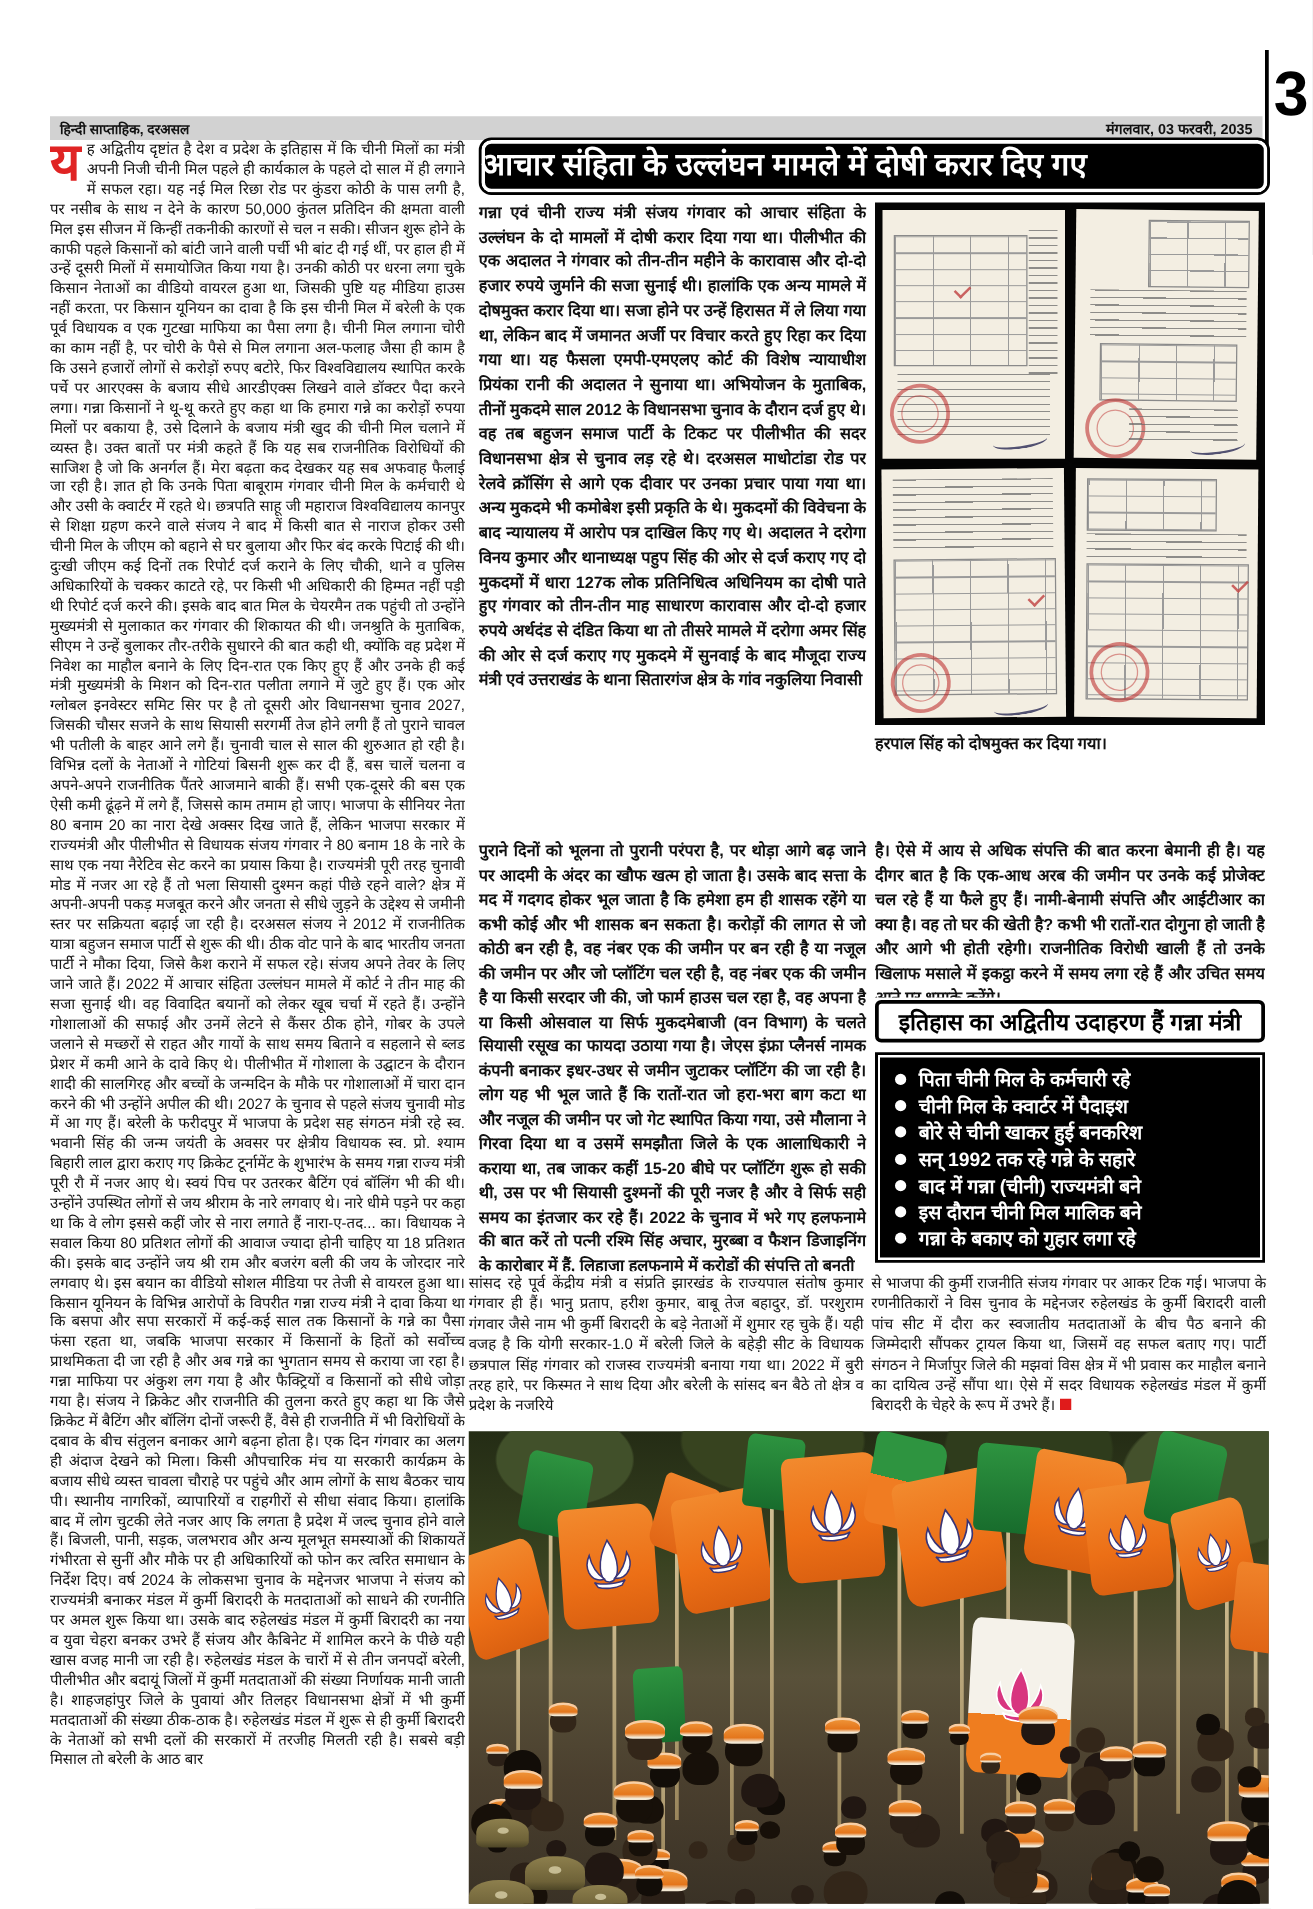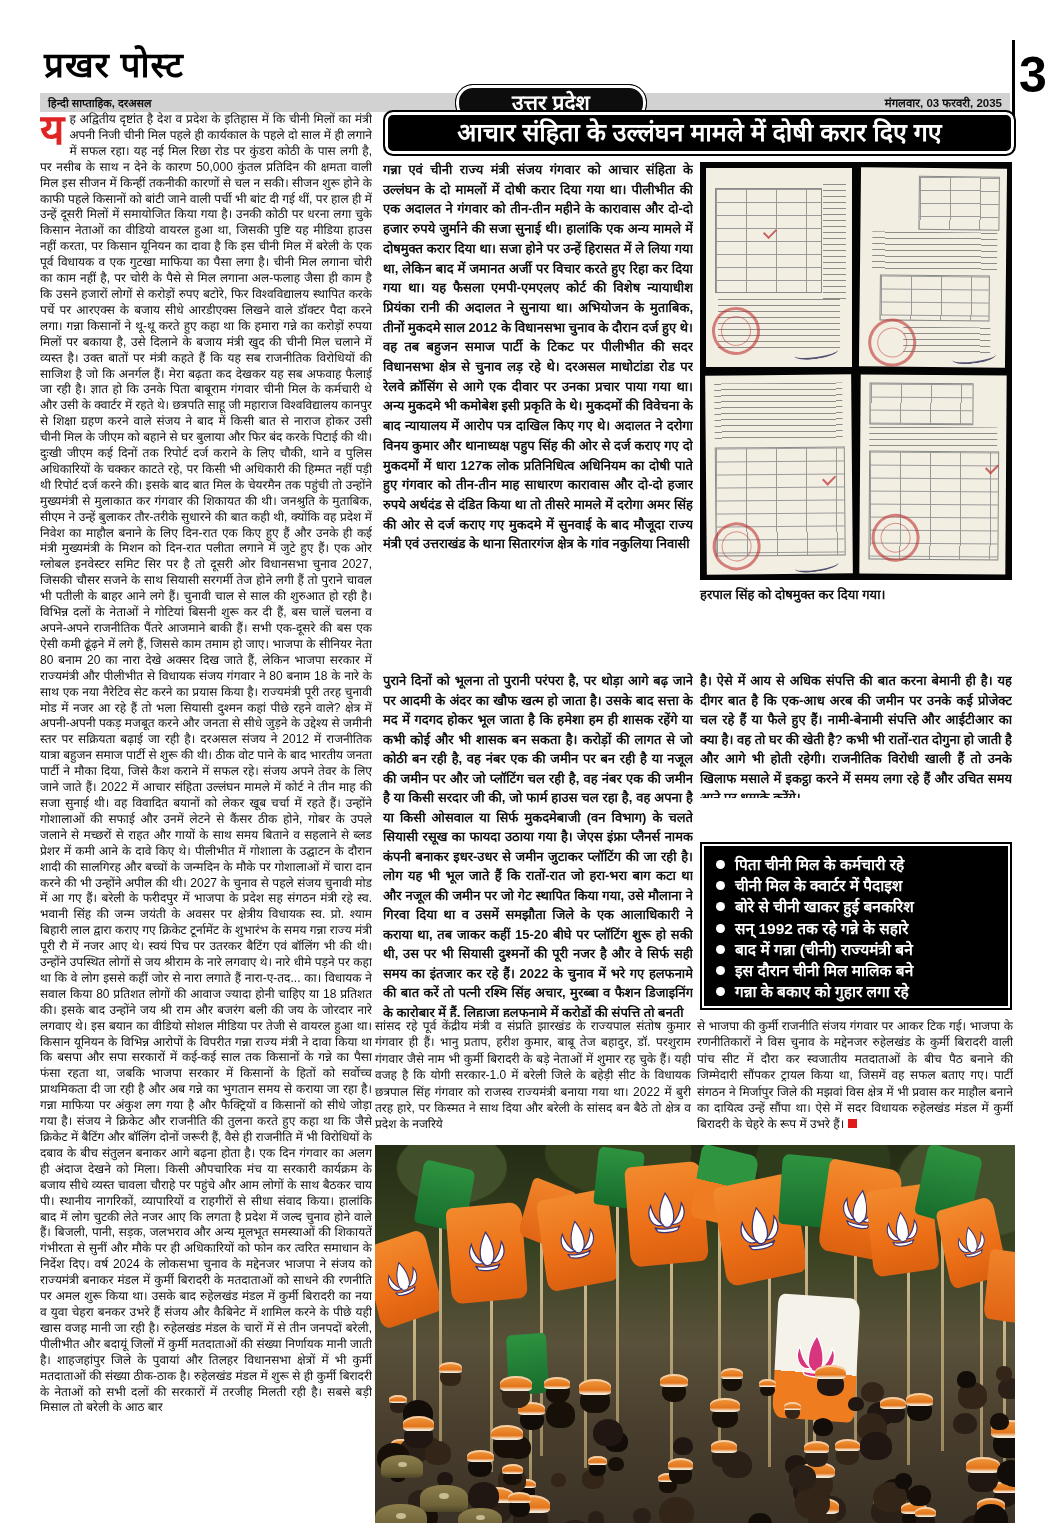--- a/index.html
+++ b/index.html
@@ -20,21 +20,21 @@
   .edition-date{left:770px;top:95px;width:232px;font-size:11.5px;font-weight:bold;text-align:right;color:#111;}
   .pageno-wrap{left:1012px;top:40px;width:36px;height:76px;border-left:3px solid #000;}
   .pageno{font-size:50px;font-weight:800;line-height:70px;padding-left:4px;color:#000;}
   
   .coltext{font-size:12px;line-height:15.9px;text-align:justify;overflow:hidden;}
   .col1{left:40px;top:112px;width:332px;height:1396px;}
   .dropcap{float:left;color:#e02424;font-size:42px;line-height:32px;font-weight:bold;padding:2px 5px 0 0;}
   .headline1{
     left:383px;top:110px;width:629px;height:42px;background:#000;border-radius:10px;
     border:2px solid #000;box-shadow:inset 0 0 0 3px #fff;
-    color:#fff;font-size:25px;font-weight:bold;text-align:center;line-height:40px;
+    color:#fff;font-size:25px;font-weight:bold;line-height:40px;
   }
   .midcol{left:383px;top:160px;width:310px;height:452px;font-weight:bold;font-size:13px;line-height:19.7px;}
   .caption{left:700px;top:586px;width:312px;font-size:13px;font-weight:bold;line-height:18px;}
   
   .docgrid{left:700px;top:162px;width:312px;height:418px;background:#050505;display:grid;
     grid-template-columns:1fr 1fr;grid-template-rows:1fr 1fr;gap:8px;padding:6px;box-sizing:border-box;}
   .doc{position:relative;background:#f3eee2;overflow:hidden;box-shadow:0 0 4px rgba(0,0,0,.6);}
   .doc .tbl{position:absolute;border:1px solid #8a8a8a;
     background-image:repeating-linear-gradient(to bottom,#9a9a9a 0 1px,transparent 1px 13px),
                      repeating-linear-gradient(to right,#9a9a9a 0 1px,transparent 1px 30px);}
@@ -88,24 +88,22 @@
   .cap{position:absolute;left:-6%;top:0;width:112%;height:46%;border-radius:50% 50% 20% 20%;
        background:linear-gradient(180deg,#f09a3e,#e4761c 70%,#f3e8d4 92%);box-shadow:0 2px 0 rgba(255,255,255,.55) inset;}
   .policecap{position:absolute;border-radius:46% 46% 18% 18%;background:linear-gradient(180deg,#8d7f4d,#6e6238 75%,#4d4526 100%);}
   .policecap::after{content:"";position:absolute;left:40%;top:30%;width:20%;height:22%;border-radius:50%;background:#d8cfa8;opacity:.8;}
 </style>
 </head>
 <body>
 
 <div class="page">
 
-  <div class="abs masthead-title">प्रखर पोस्ट</div>
   <div class="abs band"></div>
   <div class="abs band-subtitle">हिन्दी साप्ताहिक, दरअसल</div>
-  <div class="abs section-pill">उत्तर प्रदेश</div>
   <div class="abs edition-date">मंगलवार, 03 फरवरी, 2035</div>
   <div class="abs pageno-wrap">
     <div class="pageno">3</div>
   </div>
 
   <div class="abs coltext col1">
     <span class="dropcap">य</span><span>ह अद्वितीय दृष्टांत है देश व प्रदेश के इतिहास में कि चीनी मिलों का मंत्री अपनी निजी चीनी मिल पहले ही कार्यकाल के पहले दो साल में ही लगाने में सफल रहा। यह नई मिल रिछा रोड पर कुंडरा कोठी के पास लगी है, पर नसीब के साथ न देने के कारण 50,000 कुंतल प्रतिदिन की क्षमता वाली मिल इस सीजन में किन्हीं तकनीकी कारणों से चल न सकी। सीजन शुरू होने के काफी पहले किसानों को बांटी जाने वाली पर्ची भी बांट दी गई थीं, पर हाल ही में उन्हें दूसरी मिलों में समायोजित किया गया है। उनकी कोठी पर धरना लगा चुके किसान नेताओं का वीडियो वायरल हुआ था, जिसकी पुष्टि यह मीडिया हाउस नहीं करता, पर किसान यूनियन का दावा है कि इस चीनी मिल में बरेली के एक पूर्व विधायक व एक गुटखा माफिया का पैसा लगा है। चीनी मिल लगाना चोरी का काम नहीं है, पर चोरी के पैसे से मिल लगाना अल-फलाह जैसा ही काम है कि उसने हजारों लोगों से करोड़ों रुपए बटोरे, फिर विश्वविद्यालय स्थापित करके पर्चे पर आरएक्स के बजाय सीधे आरडीएक्स लिखने वाले डॉक्टर पैदा करने लगा। गन्ना किसानों ने थू-थू करते हुए कहा था कि हमारा गन्ने का करोड़ों रुपया मिलों पर बकाया है, उसे दिलाने के बजाय मंत्री खुद की चीनी मिल चलाने में व्यस्त है। उक्त बातों पर मंत्री कहते हैं कि यह सब राजनीतिक विरोधियों की साजिश है जो कि अनर्गल हैं। मेरा बढ़ता कद देखकर यह सब अफवाह फैलाई जा रही है। ज्ञात हो कि उनके पिता बाबूराम गंगवार चीनी मिल के कर्मचारी थे और उसी के क्वार्टर में रहते थे। छत्रपति साहू जी महाराज विश्वविद्यालय कानपुर से शिक्षा ग्रहण करने वाले संजय ने बाद में किसी बात से नाराज होकर उसी चीनी मिल के जीएम को बहाने से घर बुलाया और फिर बंद करके पिटाई की थी। दुःखी जीएम कई दिनों तक रिपोर्ट दर्ज कराने के लिए चौकी, थाने व पुलिस अधिकारियों के चक्कर काटते रहे, पर किसी भी अधिकारी की हिम्मत नहीं पड़ी थी रिपोर्ट दर्ज करने की। इसके बाद बात मिल के चेयरमैन तक पहुंची तो उन्होंने मुख्यमंत्री से मुलाकात कर गंगवार की शिकायत की थी। जनश्रुति के मुताबिक, सीएम ने उन्हें बुलाकर तौर-तरीके सुधारने की बात कही थी, क्योंकि वह प्रदेश में निवेश का माहौल बनाने के लिए दिन-रात एक किए हुए हैं और उनके ही कई मंत्री मुख्यमंत्री के मिशन को दिन-रात पलीता लगाने में जुटे हुए हैं। एक ओर ग्लोबल इनवेस्टर समिट सिर पर है तो दूसरी ओर विधानसभा चुनाव 2027, जिसकी चौसर सजने के साथ सियासी सरगर्मी तेज होने लगी हैं तो पुराने चावल भी पतीली के बाहर आने लगे हैं। चुनावी चाल से साल की शुरुआत हो रही है। विभिन्न दलों के नेताओं ने गोटियां बिसनी शुरू कर दी हैं, बस चालें चलना व अपने-अपने राजनीतिक पैंतरे आजमाने बाकी हैं। सभी एक-दूसरे की बस एक ऐसी कमी ढूंढ़ने में लगे हैं, जिससे काम तमाम हो जाए। भाजपा के सीनियर नेता 80 बनाम 20 का नारा देखे अक्सर दिख जाते हैं, लेकिन भाजपा सरकार में राज्यमंत्री और पीलीभीत से विधायक संजय गंगवार ने 80 बनाम 18 के नारे के साथ एक नया नैरेटिव सेट करने का प्रयास किया है। राज्यमंत्री पूरी तरह चुनावी मोड में नजर आ रहे हैं तो भला सियासी दुश्मन कहां पीछे रहने वाले? क्षेत्र में अपनी-अपनी पकड़ मजबूत करने और जनता से सीधे जुड़ने के उद्देश्य से जमीनी स्तर पर सक्रियता बढ़ाई जा रही है। दरअसल संजय ने 2012 में राजनीतिक यात्रा बहुजन समाज पार्टी से शुरू की थी। ठीक वोट पाने के बाद भारतीय जनता पार्टी ने मौका दिया, जिसे कैश कराने में सफल रहे। संजय अपने तेवर के लिए जाने जाते हैं। 2022 में आचार संहिता उल्लंघन मामले में कोर्ट ने तीन माह की सजा सुनाई थी। वह विवादित बयानों को लेकर खूब चर्चा में रहते हैं। उन्होंने गोशालाओं की सफाई और उनमें लेटने से कैंसर ठीक होने, गोबर के उपले जलाने से मच्छरों से राहत और गायों के साथ समय बिताने व सहलाने से ब्लड प्रेशर में कमी आने के दावे किए थे। पीलीभीत में गोशाला के उद्घाटन के दौरान शादी की सालगिरह और बच्चों के जन्मदिन के मौके पर गोशालाओं में चारा दान करने की भी उन्होंने अपील की थी। 2027 के चुनाव से पहले संजय चुनावी मोड में आ गए हैं। बरेली के फरीदपुर में भाजपा के प्रदेश सह संगठन मंत्री रहे स्व. भवानी सिंह की जन्म जयंती के अवसर पर क्षेत्रीय विधायक स्व. प्रो. श्याम बिहारी लाल द्वारा कराए गए क्रिकेट टूर्नामेंट के शुभारंभ के समय गन्ना राज्य मंत्री पूरी रौ में नजर आए थे। स्वयं पिच पर उतरकर बैटिंग एवं बॉलिंग भी की थी। उन्होंने उपस्थित लोगों से जय श्रीराम के नारे लगवाए थे। नारे धीमे पड़ने पर कहा था कि वे लोग इससे कहीं जोर से नारा लगाते हैं नारा-ए-तद... का। विधायक ने सवाल किया 80 प्रतिशत लोगों की आवाज ज्यादा होनी चाहिए या 18 प्रतिशत की। इसके बाद उन्होंने जय श्री राम और बजरंग बली की जय के जोरदार नारे लगवाए थे। इस बयान का वीडियो सोशल मीडिया पर तेजी से वायरल हुआ था। किसान यूनियन के विभिन्न आरोपों के विपरीत गन्ना राज्य मंत्री ने दावा किया था कि बसपा और सपा सरकारों में कई-कई साल तक किसानों के गन्ने का पैसा फंसा रहता था, जबकि भाजपा सरकार में किसानों के हितों को सर्वोच्च प्राथमिकता दी जा रही है और अब गन्ने का भुगतान समय से कराया जा रहा है। गन्ना माफिया पर अंकुश लग गया है और फैक्ट्रियों व किसानों को सीधे जोड़ा गया है। संजय ने क्रिकेट और राजनीति की तुलना करते हुए कहा था कि जैसे क्रिकेट में बैटिंग और बॉलिंग दोनों जरूरी हैं, वैसे ही राजनीति में भी विरोधियों के दबाव के बीच संतुलन बनाकर आगे बढ़ना होता है। एक दिन गंगवार का अलग ही अंदाज देखने को मिला। किसी औपचारिक मंच या सरकारी कार्यक्रम के बजाय सीधे व्यस्त चावला चौराहे पर पहुंचे और आम लोगों के साथ बैठकर चाय पी। स्थानीय नागरिकों, व्यापारियों व राहगीरों से सीधा संवाद किया। हालांकि बाद में लोग चुटकी लेते नजर आए कि लगता है प्रदेश में जल्द चुनाव होने वाले हैं। बिजली, पानी, सड़क, जलभराव और अन्य मूलभूत समस्याओं की शिकायतें गंभीरता से सुनीं और मौके पर ही अधिकारियों को फोन कर त्वरित समाधान के निर्देश दिए। वर्ष 2024 के लोकसभा चुनाव के मद्देनजर भाजपा ने संजय को राज्यमंत्री बनाकर मंडल में कुर्मी बिरादरी के मतदाताओं को साधने की रणनीति पर अमल शुरू किया था। उसके बाद रुहेलखंड मंडल में कुर्मी बिरादरी का नया व युवा चेहरा बनकर उभरे हैं संजय और कैबिनेट में शामिल करने के पीछे यही खास वजह मानी जा रही है। रुहेलखंड मंडल के चारों में से तीन जनपदों बरेली, पीलीभीत और बदायूं जिलों में कुर्मी मतदाताओं की संख्या निर्णायक मानी जाती है। शाहजहांपुर जिले के पुवायां और तिलहर विधानसभा क्षेत्रों में भी कुर्मी मतदाताओं की संख्या ठीक-ठाक है। रुहेलखंड मंडल में शुरू से ही कुर्मी बिरादरी के नेताओं को सभी दलों की सरकारों में तरजीह मिलती रही है। सबसे बड़ी मिसाल तो बरेली के आठ बार</span>
   </div>
 
   <div class="abs headline1">आचार संहिता के उल्लंघन मामले में दोषी करार दिए गए</div>
@@ -142,20 +140,21 @@
       <div class="tbl" style="left:6%;top:38%;width:88%;height:54%;"></div>
       <div class="stamp" style="left:8%;top:70%;"></div>
       <div class="tick" style="left:86%;top:44%;"></div>
     </div>
   </div>
 
   <div class="abs caption">हरपाल सिंह को दोषमुक्त कर दिया गया।</div>
 
   <div class="abs coltext a2col1">पुराने दिनों को भूलना तो पुरानी परंपरा है, पर थोड़ा आगे बढ़ जाने पर आदमी के अंदर का खौफ खत्म हो जाता है। उसके बाद सत्ता के मद में गदगद होकर भूल जाता है कि हमेशा हम ही शासक रहेंगे या कभी कोई और भी शासक बन सकता है। करोड़ों की लागत से जो कोठी बन रही है, वह नंबर एक की जमीन पर बन रही है या नजूल की जमीन पर और जो प्लॉटिंग चल रही है, वह नंबर एक की जमीन है या किसी सरदार जी की, जो फार्म हाउस चल रहा है, वह अपना है या किसी ओसवाल या सिर्फ मुकदमेबाजी (वन विभाग) के चलते सियासी रसूख का फायदा उठाया गया है। जेएस इंफ्रा प्लैनर्स नामक कंपनी बनाकर इधर-उधर से जमीन जुटाकर प्लॉटिंग की जा रही है। लोग यह भी भूल जाते हैं कि रातों-रात जो हरा-भरा बाग कटा था और नजूल की जमीन पर जो गेट स्थापित किया गया, उसे मौलाना ने गिरवा दिया था व उसमें समझौता जिले के एक आलाधिकारी ने कराया था, तब जाकर कहीं 15-20 बीघे पर प्लॉटिंग शुरू हो सकी थी, उस पर भी सियासी दुश्मनों की पूरी नजर है और वे सिर्फ सही समय का इंतजार कर रहे हैं। 2022 के चुनाव में भरे गए हलफनामे की बात करें तो पत्नी रश्मि सिंह अचार, मुरब्बा व फैशन डिजाइनिंग के कारोबार में हैं, लिहाजा हलफनामे में करोड़ों की संपत्ति तो बनती</div>
   <div class="abs coltext a2col2">है। ऐसे में आय से अधिक संपत्ति की बात करना बेमानी ही है। यह दीगर बात है कि एक-आध अरब की जमीन पर उनके कई प्रोजेक्ट चल रहे हैं या फैले हुए हैं। नामी-बेनामी संपत्ति और आईटीआर का क्या है। वह तो घर की खेती है? कभी भी रातों-रात दोगुना हो जाती है और आगे भी होती रहेगी। राजनीतिक विरोधी खाली हैं तो उनके खिलाफ मसाले में इकट्ठा करने में समय लगा रहे हैं और उचित समय आने पर धमाके करेंगे।</div>
+  <div class="abs boxheadline">इतिहास का अद्वितीय उदाहरण हैं गन्ना मंत्री</div>
   <div class="abs bulletbox">
     <ul>
       <li><span class="dot"></span><span>पिता चीनी मिल के कर्मचारी रहे</span></li>
       <li><span class="dot"></span><span>चीनी मिल के क्वार्टर में पैदाइश</span></li>
       <li><span class="dot"></span><span>बोरे से चीनी खाकर हुई बनकरिश</span></li>
       <li><span class="dot"></span><span>सन् 1992 तक रहे गन्ने के सहारे</span></li>
       <li><span class="dot"></span><span>बाद में गन्ना (चीनी) राज्यमंत्री बने</span></li>
       <li><span class="dot"></span><span>इस दौरान चीनी मिल मालिक बने</span></li>
       <li><span class="dot"></span><span>गन्ना के बकाए को गुहार लगा रहे</span></li>
     </ul>

